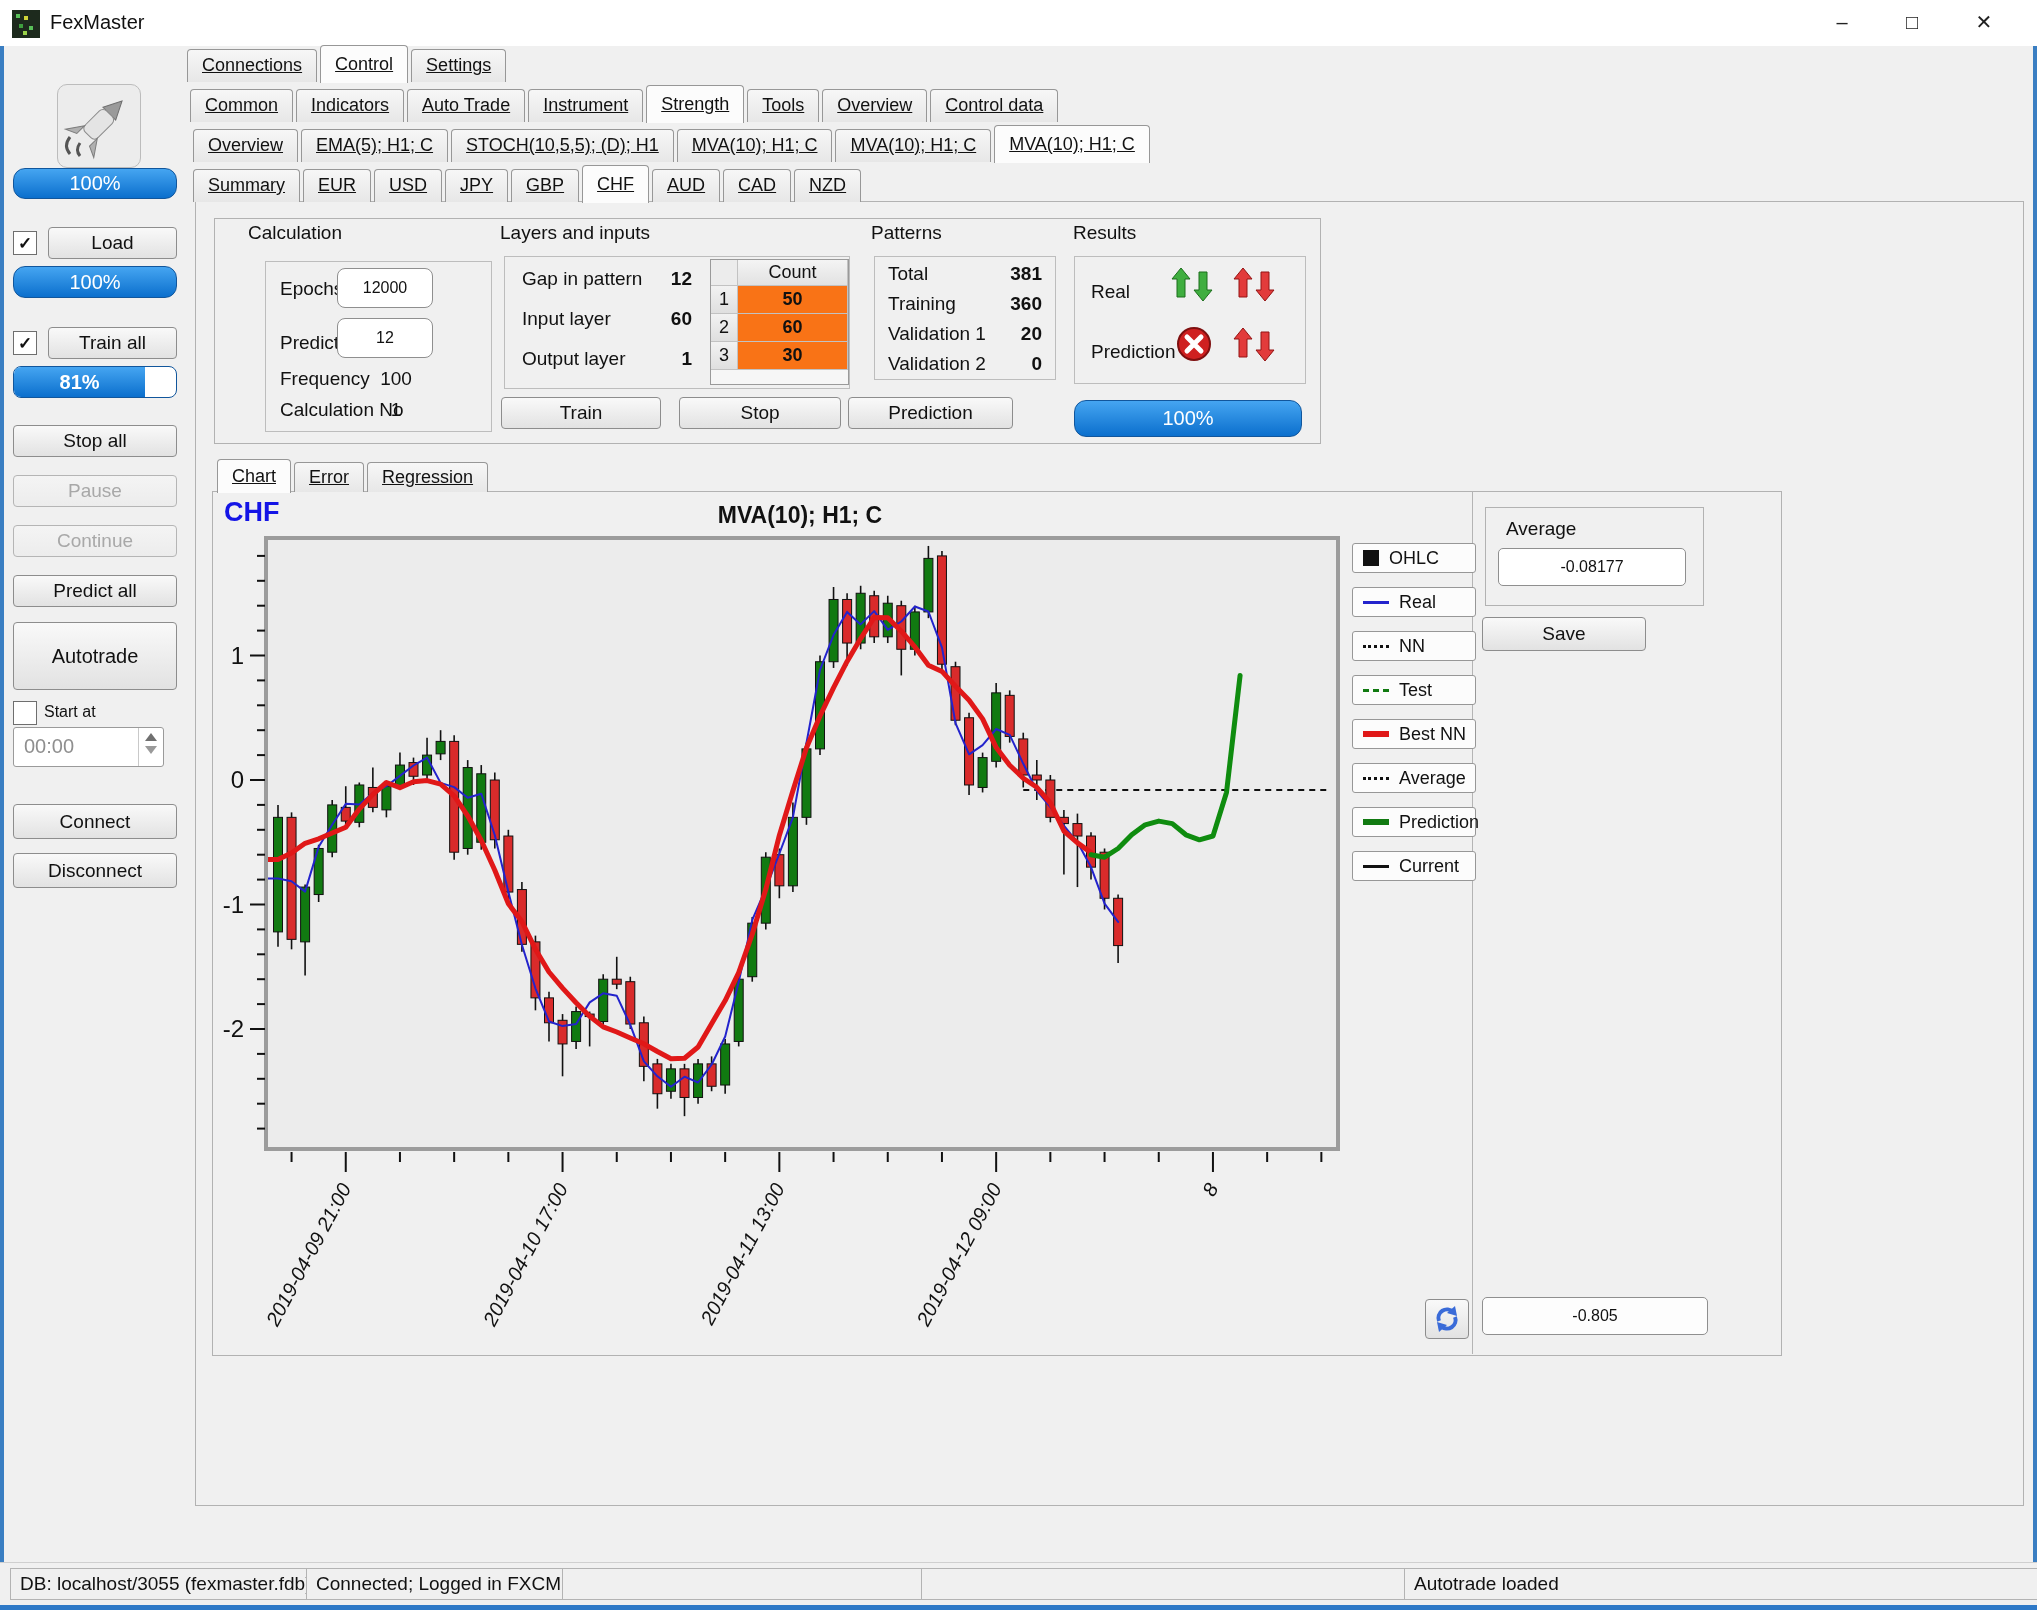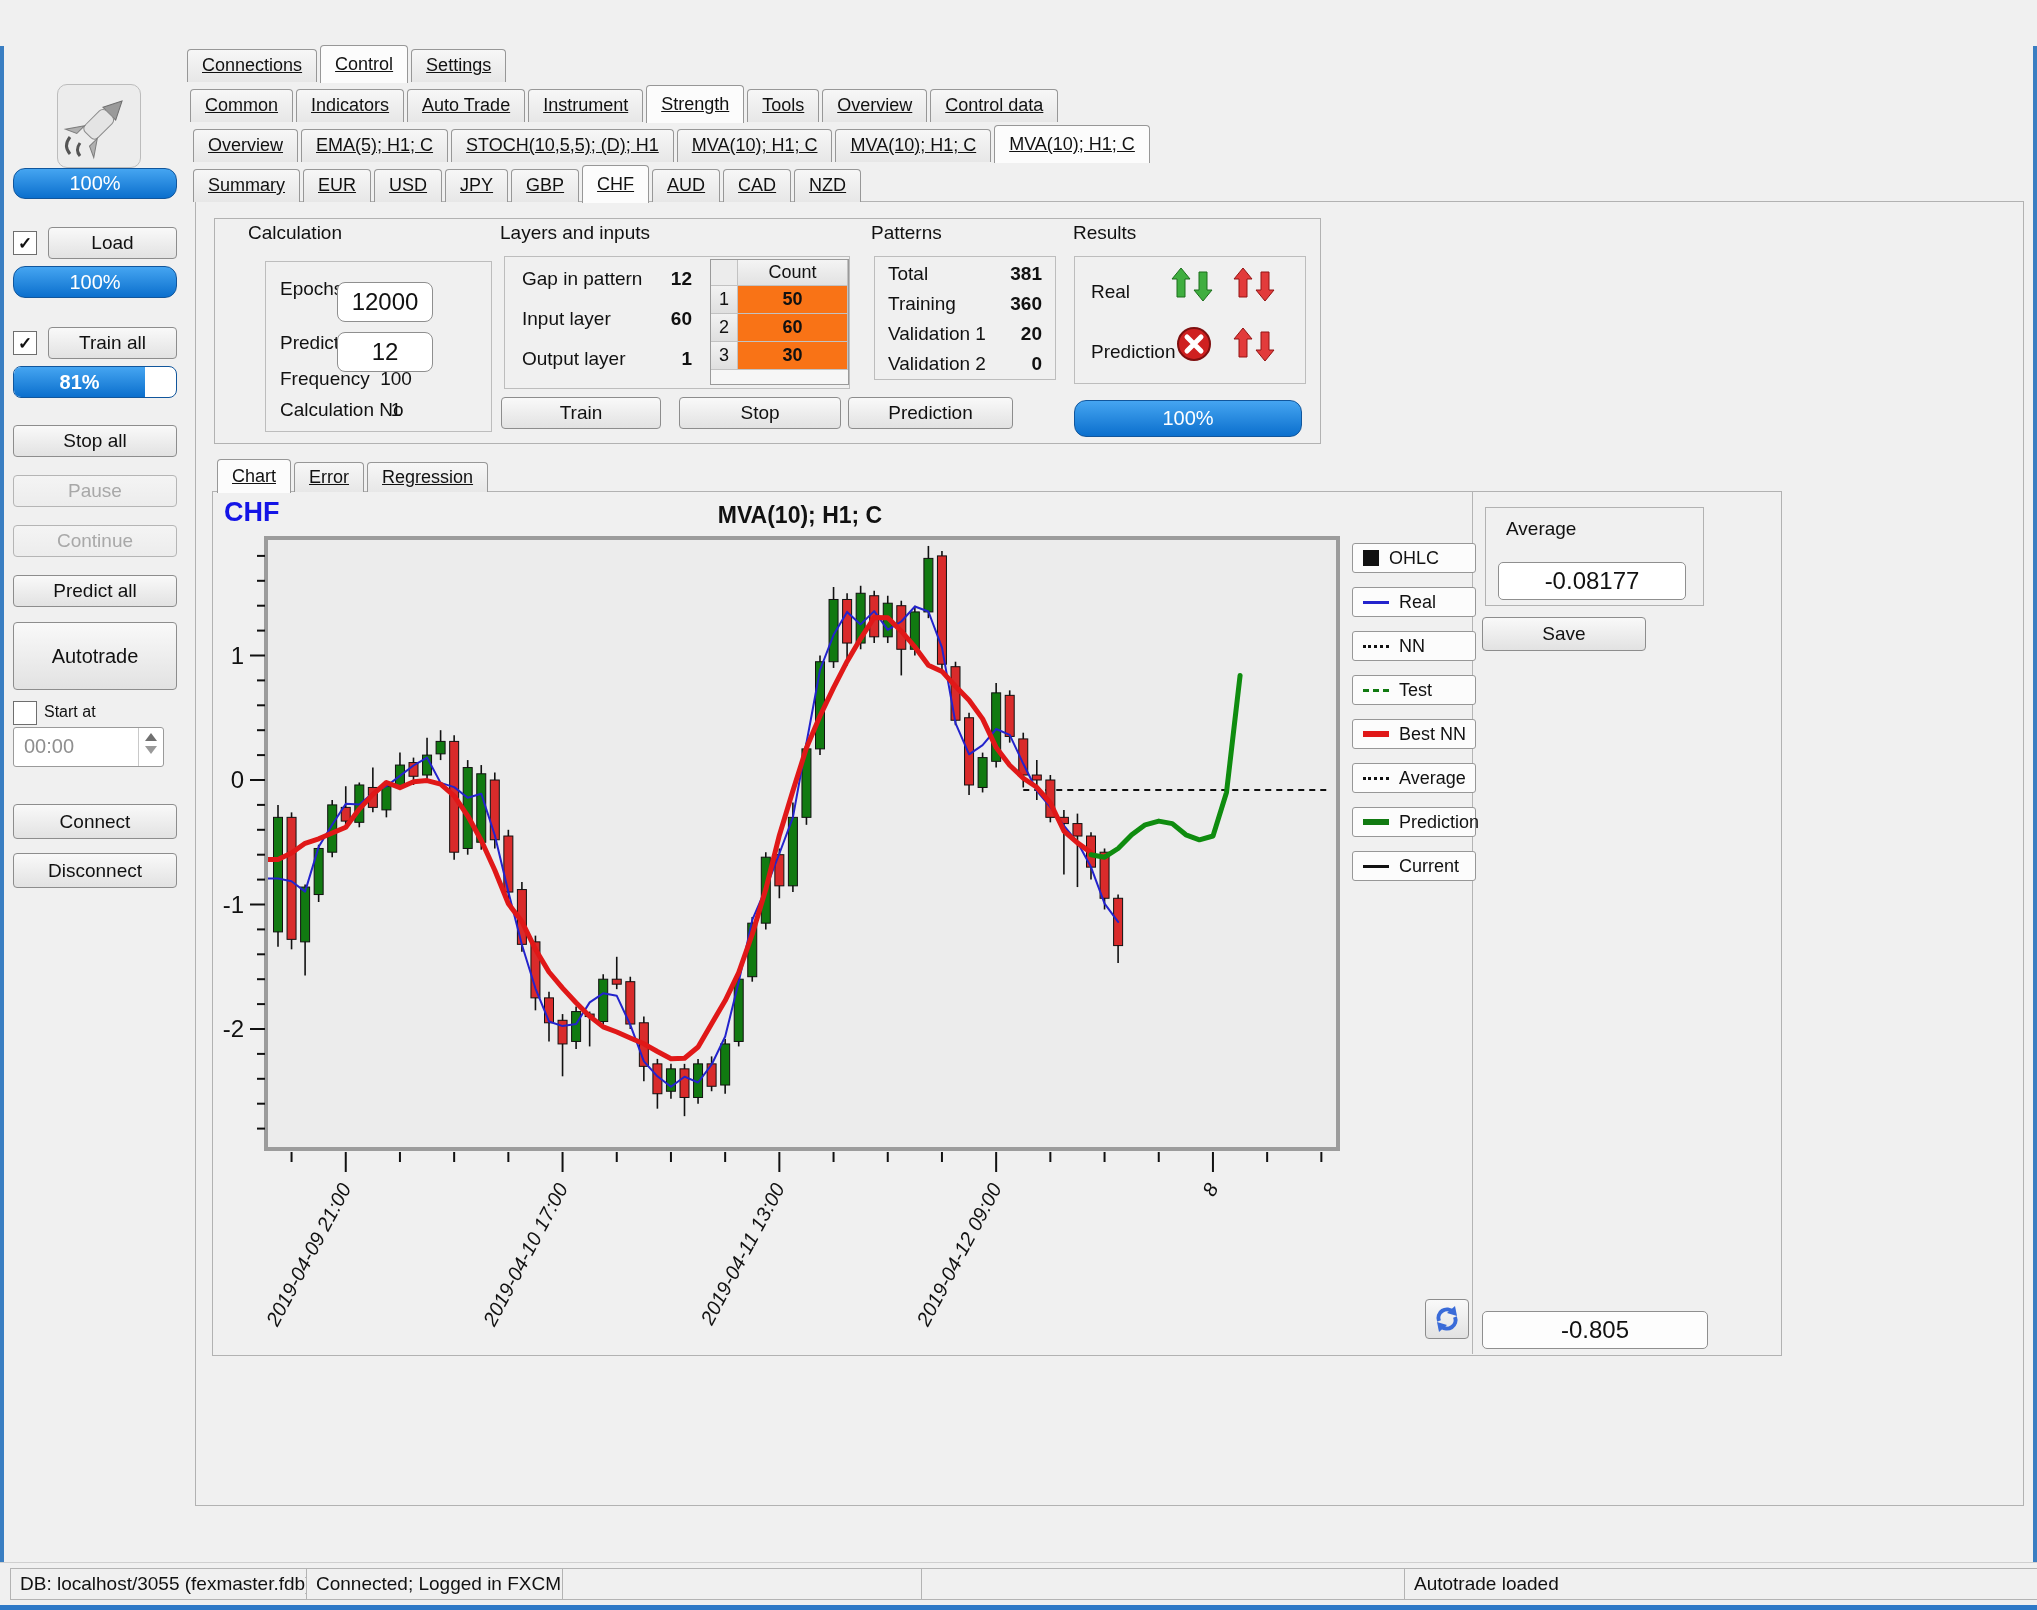--- a/index.html
+++ b/index.html
@@ -18,21 +18,21 @@
        display:flex;align-items:center;justify-content:center;font-size:19px;cursor:default;}
   .btn.dis{color:#a8a8a8;background:linear-gradient(#f4f4f4,#ececec);border-color:#b5b5b5;}
   .prog{background:linear-gradient(#45a5f1,#0b6fcd);border:1px solid #11569c;border-radius:12px;
         color:#fff;font-weight:normal;font-size:20px;display:flex;align-items:center;justify-content:center;}
   .prog-frame{border:1px solid #11569c;border-radius:8px;background:#fff;overflow:hidden;position:absolute;}
   .prog-fill{height:100%;background:linear-gradient(#45a5f1,#0b6fcd);color:#fff;font-weight:bold;font-size:20px;
         display:flex;align-items:center;justify-content:center;border-radius:3px 0 0 3px;}
   .cb{width:22px;height:22px;background:#fff;border:1px solid #6e6e6e;display:flex;align-items:center;
       justify-content:center;font-weight:bold;font-size:17px;}
   .vbox{background:#fff;border:1px solid #8f8f8f;border-radius:8px;display:flex;align-items:center;
-        justify-content:center;font-size:24px;margin-top:14px;}
+        justify-content:center;font-size:16px;}
   .gbox{position:absolute;border:1px solid #bdbdbd;background:#f0f0f0;}
   .glabel{position:absolute;font-size:19px;}
   .pbox{position:absolute;border:1px solid #b2b2b2;background:#f0f0f0;}
   
   .tabrow{position:absolute;display:flex;align-items:flex-end;z-index:6;text-decoration:underline;}
   .tab{height:32px;line-height:31px;padding:0 14px;margin-right:3px;font-size:18px;white-space:nowrap;
        background:linear-gradient(#f7f7f7,#e7e7e7);border:1px solid #979797;border-bottom:none;
        border-radius:4px 4px 0 0;}
   .tab.sel{height:37px;line-height:37px;background:#fcfcfc;margin-bottom:-1px;z-index:7;}
   .smalltabs .tab{height:29px;line-height:28px;}
@@ -72,20 +72,34 @@
   .tri.up{border-bottom:8px solid #707070;}
   .tri.down{border-top:8px solid #9a9a9a;}
   #chart-title{position:absolute;left:560px;top:502px;width:480px;text-align:center;font-size:23px;font-weight:bold;}
   #chf-label{position:absolute;left:224px;top:497px;font-size:27px;font-weight:bold;color:#1414e6;}
 </style>
 </head>
 <body>
 
 <div id="win">
 
+  <div id="titlebar">
+    <svg class="abs" style="left:12px;top:10px" width="28" height="28">
+      <rect x="0" y="0" width="28" height="28" fill="#1d2a1d"></rect>
+      <rect x="4" y="4" width="4" height="4" fill="#59c059"></rect>
+        <rect x="12" y="6" width="4" height="4" fill="#cfd439"></rect>
+      <rect x="7" y="14" width="4" height="4" fill="#3f9e3f"></rect>
+        <rect x="17" y="16" width="4" height="4" fill="#59c059"></rect>
+      <rect x="11" y="21" width="4" height="4" fill="#9ad24a"></rect>
+    </svg>
+    <div id="title-text">FexMaster</div>
+    <div class="winbtn" style="right:172px">–</div>
+    <div class="winbtn" style="right:102px">□</div>
+    <div class="winbtn" style="right:30px">✕</div>
+  </div>
   <div id="frame-left"></div>
   <div id="frame-right"></div>
   <div id="frame-bottom"></div>
 
   <div class="abs" style="left:57px;top:84px;width:82px;height:82px;background:#ececec;border:1px solid #bcbcbc;border-radius:10px">
     <svg width="80" height="80" viewBox="0 0 80 80">
       <g transform="rotate(45 40 40)">
         <polygon points="40,6 31,24 49,24" fill="#9a9a9a" stroke="#6f6f6f"></polygon>
         <rect x="31" y="24" width="18" height="30" rx="5" fill="#e4e4e4" stroke="#8c8c8c"></rect>
         <polygon points="31,50 20,66 31,61" fill="#b0b0b0" stroke="#7d7d7d"></polygon>

